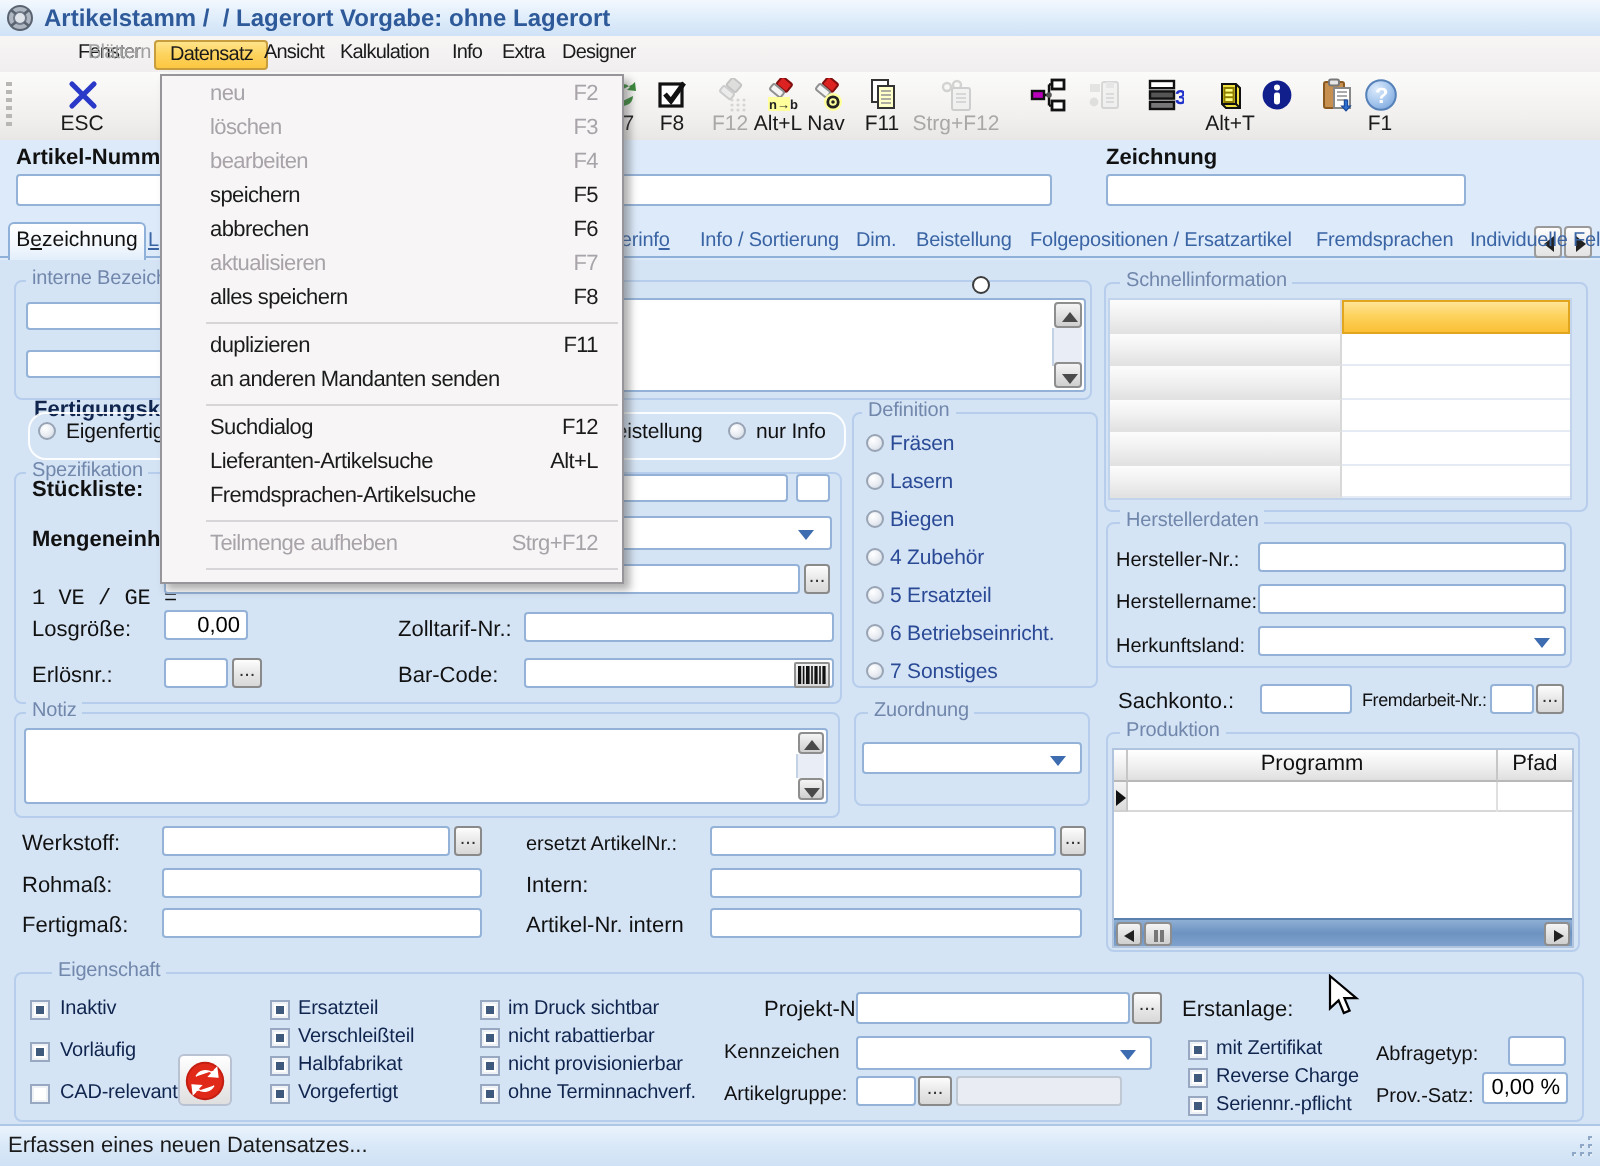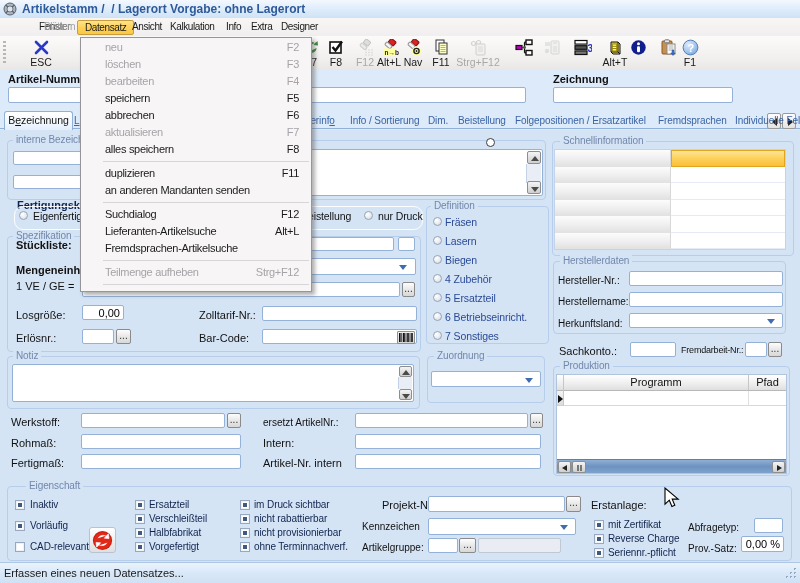--- a/index.html
+++ b/index.html
@@ -443,36 +443,36 @@
     <span class="abs" style="left:17px;top:69px;font-weight:bold;color:#10254e;">Fertigungskennzeichen</span>
     <div class="abs" style="left:14px;top:76px;width:407px;height:22px;border:1px solid rgba(255,255,255,0.9);border-radius:9px;"></div>
     <div id="fk-radios">
         <span class="radio" style="left: 19px; top: 81px;"></span>
         <span class="rlabel" style="left: 33px; top: 80px; color: rgb(17, 17, 17);">Eigenfertigung</span>
         <span class="radio" style="left: 150px; top: 81px;"></span>
         <span class="rlabel" style="left: 164px; top: 80px; color: rgb(17, 17, 17);">Fremdbezug</span>
         <span class="radio" style="left: 287px; top: 81px;"></span>
         <span class="rlabel" style="left: 301px; top: 80px; color: rgb(17, 17, 17);">Beistellung</span>
         <span class="radio" style="left: 364px; top: 81px;"></span>
-        <span class="rlabel" style="left: 378px; top: 80px; color: rgb(17, 17, 17);">nur Druck</span>
+        <span class="rlabel" style="left: 378px; top: 80px; color: rgb(17, 17, 17);">nur Info</span>
       </div>
 
     <div class="grp" style="left:7px;top:106px;width:414px;height:116px;"></div>
     <span class="grp-cap" style="left:13px;top:100px;">Spezifikation</span>
 
     <span class="abs" style="left:16px;top:109px;font-weight:bold;color:#111;">Stückliste:</span>
     <input class="fld" style="left: 82px; top: 107px; width: 312px; height: 14px;">
     <input class="fld" style="left: 398px; top: 107px; width: 17px; height: 14px;">
 
     <span class="abs" style="left:16px;top:134px;font-weight:bold;color:#111;">Mengeneinheit:</span>
     <div class="whitebox" style="left:82px;top:128px;width:334px;height:17px;">
       <span class="dd-arrow" style="right:8px;top:6px;"></span>
     </div>
 
-    <span class="abs" style="left:16px;top:150px;color:#111;">1 VE / GE =</span>
+    <span class="abs" style="left:16px;top:164px;color:#111;font-family:Liberation Mono, monospace;">1 VE / GE =</span>
     <input class="fld" style="left: 82px; top: 152px; width: 318px; height: 15px;">
     <span class="dots-btn" style="left:402px;top:152px;width:13px;height:15px;">
         <span>...</span>
       </span>
 
     <span class="abs" style="left:16px;top:179px;color:#111;">Losgröße:</span>
     <input class="fld" style="left: 82px; top: 175px; width: 42px; height: 15px; text-align: right; padding-right: 3px; font-size: 11px; font-family: &quot;Liberation Sans&quot;, sans-serif;" value="0,00">
     <span class="abs" style="left:199px;top:179px;color:#111;">Zolltarif-Nr.:</span>
     <input class="fld" style="left: 262px; top: 176px; width: 155px; height: 15px;" value="">
 

